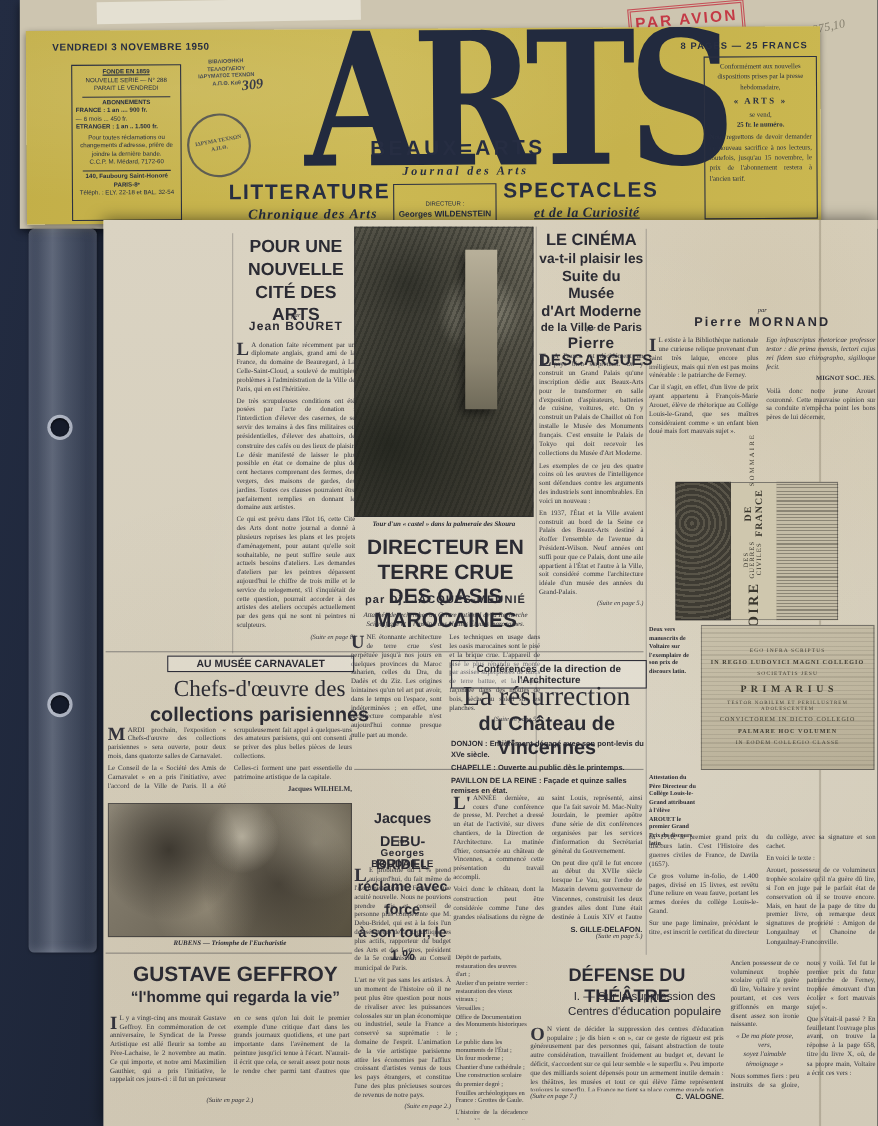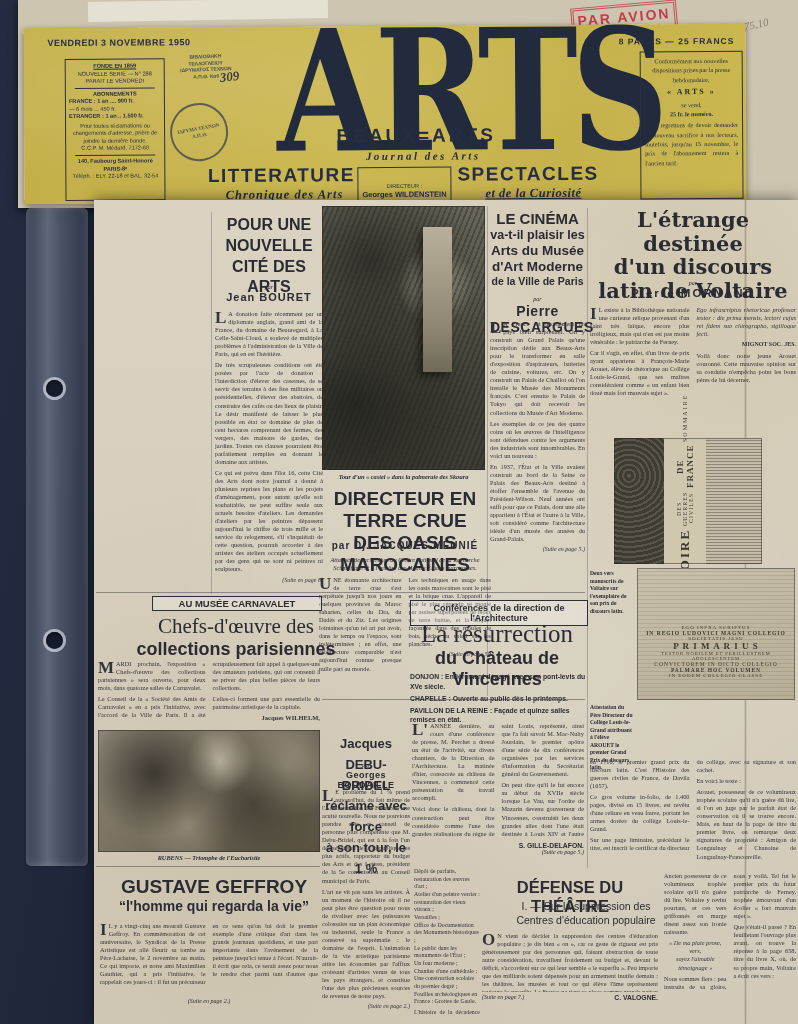--- a/index.html
+++ b/index.html
@@ -116,21 +116,21 @@
   #book-spine{position:absolute;left:34%;top:0;width:28%;height:100%;
     writing-mode:vertical-rl;transform:rotate(180deg);display:flex;align-items:center;
     justify-content:center;gap:3px;color:#3a372e;text-align:center;}
   #book-page-tex{position:absolute;right:0;top:0;width:38%;height:100%;
     background:repeating-linear-gradient(0deg,rgba(45,42,36,.5) 0 1px,transparent 1px 3px);
     opacity:.75;}
   #attestation{background:
     repeating-linear-gradient(0deg,rgba(60,56,46,.12) 0 1px,transparent 1px 4px),
     linear-gradient(160deg,#c8c0aa,#b7ae96);
     box-shadow:inset 0 0 0 1px rgba(40,40,45,.5);
-    display:flex;flex-direction:column;justify-content:flex-end;gap:0;
+    display:flex;flex-direction:column;justify-content:space-between;gap:0;
     color:#3d3a30;text-align:center;padding:22px 4px;box-sizing:border-box;}
   .att-line{letter-spacing:1px;}
 
   .kicker-box{border:1px solid #2e2e38;font-weight:bold;text-align:center;
     font-family:"Liberation Sans",sans-serif;background:rgba(255,255,255,.25);}
   .caption{font-size:6.3px;font-weight:bold;font-style:italic;text-align:center;}
   .side-cap{font-size:5.6px;font-weight:bold;line-height:1.35;text-align:left;}
 </style>
 </head>
 <body>
@@ -233,38 +233,33 @@
     </div>
     <div class="abs body-txt cols2" style="left:225px;top:376px;width:172px;height:116px">
       <p class="dc">UNE étonnante architecture de terre crue s'est perpétuée jusqu'à nos jours en quelques provinces du Maroc saharien, celles du Dra, du Dadès et du Ziz. Les origines lointaines qu'un tel art put avoir, dans le temps ou l'espace, sont indéterminées ; en effet, une architecture comparable n'est aujourd'hui connue presque nulle part au monde.</p>
       <p>Les techniques en usage dans les oasis marocaines sont le pisé et la brique crue. L'appareil de pisé le plus répandu se monte par assises superposées de blocs de terre battue, et la brique, façonnée dans des moules de bois, sèche au soleil sur les planches.</p>
       <p class="suite">(Suite en page 5.)</p>
     </div>
 
     <div class="abs sans b c" style="left:396px;top:10px;width:95px;line-height:1.2">
       <div style="font-size:15px">LE CINÉMA</div>
       <div style="font-size:12.5px">va-t-il plaisir les</div>
-      <div style="font-size:13.5px">Arts du Musée</div>
+      <div style="font-size:13.5px">Suite du Musée</div>
       <div style="font-size:13.5px">d'Art Moderne</div>
       <div style="font-size:10.5px">de la Ville de Paris</div>
     </div>
     <div class="abs c it" style="left:396px;top:96px;width:95px;font-size:6px">par</div>
     <div class="abs sans b c" style="left:396px;top:103px;width:95px;font-size:14px;letter-spacing:.5px">Pierre DESCARGUES</div>
     <div class="abs body-txt" style="left:396px;top:120px;width:95px;height:270px;overflow:hidden">
       <p class="dc">LA France est décidément un pays bien surprenant. On y construit un Grand Palais qu'une inscription dédie aux Beaux-Arts pour le transformer en salle d'exposition d'aspirateurs, batteries de cuisine, voitures, etc. On y construit un Palais de Chaillot où l'on installe le Musée des Monuments français. C'est ensuite le Palais de Tokyo qui doit recevoir les collections du Musée d'Art Moderne.</p>
       <p>Les exemples de ce jeu des quatre coins où les œuvres de l'intelligence sont défendues contre les arguments des industriels sont innombrables. En voici un nouveau :</p>
       <p>En 1937, l'État et la Ville avaient construit au bord de la Seine ce Palais des Beaux-Arts destiné à étoffer l'ensemble de l'avenue du Président-Wilson. Neuf années ont suffi pour que ce Palais, dont une aile appartient à l'État et l'autre à la Ville, soit considéré comme l'architecture idéale d'un musée des années du Grand-Palais.</p>
       <p class="suite">(Suite en page 5.)</p>
     </div>
 
-    <div class="abs b c" style="left:496px;top:8px;width:206px;font-family:'DejaVu Serif',serif;font-size:21px;line-height:1.12">
-      <div>L'étrange destinée</div>
-      <div>d'un discours</div>
-      <div>latin de Voltaire</div>
-    </div>
     <div class="abs c it" style="left:496px;top:80px;width:206px;font-size:6px">par</div>
     <div class="abs sans b c" style="left:496px;top:87px;width:206px;font-size:11.5px;letter-spacing:2px">Pierre MORNAND</div>
     <div class="abs body-txt cols2" style="left:496px;top:106px;width:206px;height:126px">
       <p class="dc">IL existe à la Bibliothèque nationale une curieuse relique provenant d'un saint très laïque, encore plus irréligieux, mais qui n'en est pas moins vénérable : le patriarche de Ferney.</p>
       <p>Car il s'agit, en effet, d'un livre de prix ayant appartenu à François-Marie Arouet, élève de rhétorique au Collège Louis-le-Grand, que ses maîtres considéraient comme « un enfant bien doué mais fort mauvais sujet ».</p>
       <p class="it">Ego infrascriptus rhetoricae professor testor : die prima mensis, lectori cujus rei fidem suo chirographo, sigilloque fecit.</p>
       <p class="r b" style="font-size:6px">MIGNOT SOC. JES.</p>
       <p>Voilà donc notre jeune Arouet couronné. Cette mauvaise opinion sur sa conduite n'empêcha point les bons pères de lui décerner,</p>
     </div>
 

